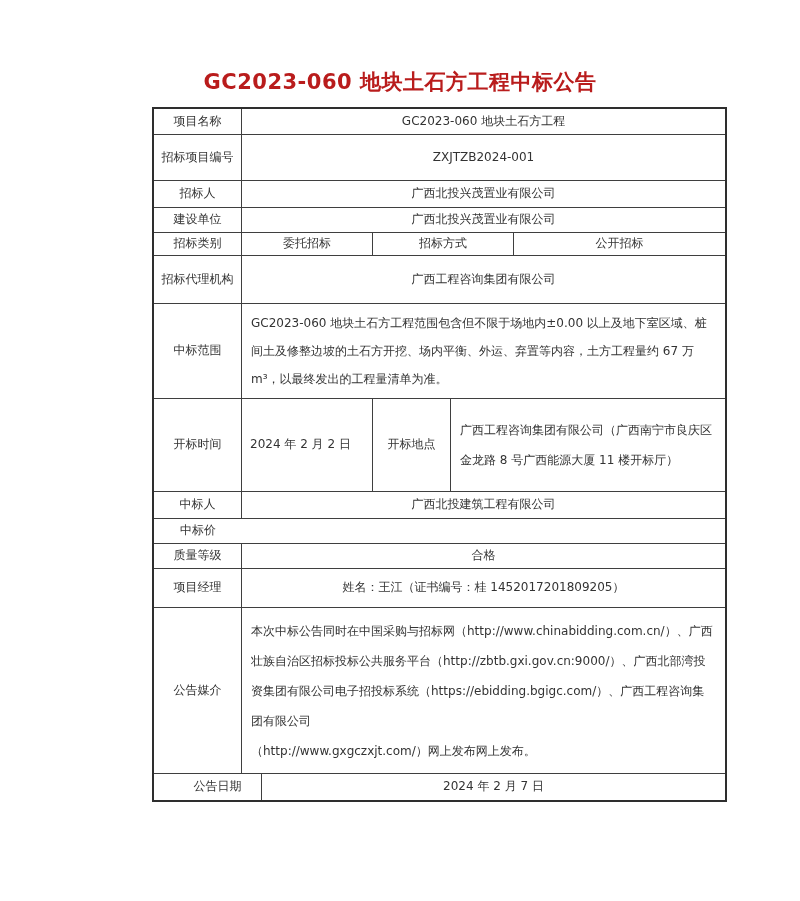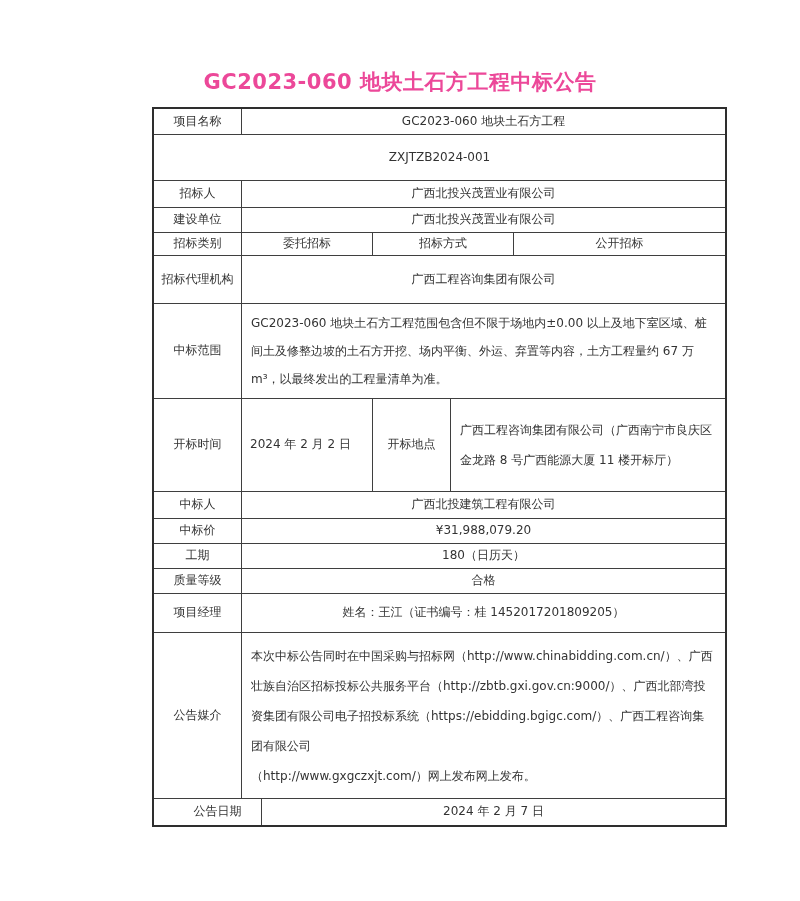--- a/index.html
+++ b/index.html
@@ -14,21 +14,21 @@
     overflow: hidden;
   }
   .doc-title {
     position: absolute;
     top: 68px;
     left: 0;
     width: 100%;
     text-align: center;
     font-size: 21px;
     font-weight: 600;
-    color: #ec4899;
+    color: #b91c1c;
     letter-spacing: 0.5px;
   }
   .doc-table {
     position: absolute;
     left: 112px;
     top: 107px;
     width: 575px;
     border: 2px solid #2e2e2e;
     display: flex;
     flex-direction: column;
@@ -99,20 +99,21 @@
   <div class="doc-title">GC2023-060 地块土石方工程中标公告</div>
 
   <div class="doc-table">
 
     <div class="t-row r1">
       <div class="cell c-label">项目名称</div>
       <div class="cell c-value">GC2023-060 地块土石方工程</div>
     </div>
 
     <div class="t-row r2">
+      <div class="cell c-label">招标项目编号</div>
       <div class="cell c-value">ZXJTZB2024-001</div>
     </div>
 
     <div class="t-row r3">
       <div class="cell c-label">招标人</div>
       <div class="cell c-value">广西北投兴茂置业有限公司</div>
     </div>
 
     <div class="t-row r4">
       <div class="cell c-label">建设单位</div>
@@ -143,27 +144,22 @@
       <div class="cell c-longtext lh-30">广西工程咨询集团有限公司（广西南宁市良庆区金龙路 8 号广西能源大厦 11 楼开标厅）</div>
     </div>
 
     <div class="t-row r9">
       <div class="cell c-label">中标人</div>
       <div class="cell c-value">广西北投建筑工程有限公司</div>
     </div>
 
     <div class="t-row r10">
       <div class="cell c-label">中标价</div>
-      <div class="cell c-value">¥31,988,079.20</div>
     </div>
 
-    <div class="t-row r11">
-      <div class="cell c-label">工期</div>
-      <div class="cell c-value">180（日历天）</div>
-    </div>
 
     <div class="t-row r12">
       <div class="cell c-label">质量等级</div>
       <div class="cell c-value">合格</div>
     </div>
 
     <div class="t-row r13">
       <div class="cell c-label">项目经理</div>
       <div class="cell c-value">姓名：王江（证书编号：桂 1452017201809205）</div>
     </div>

